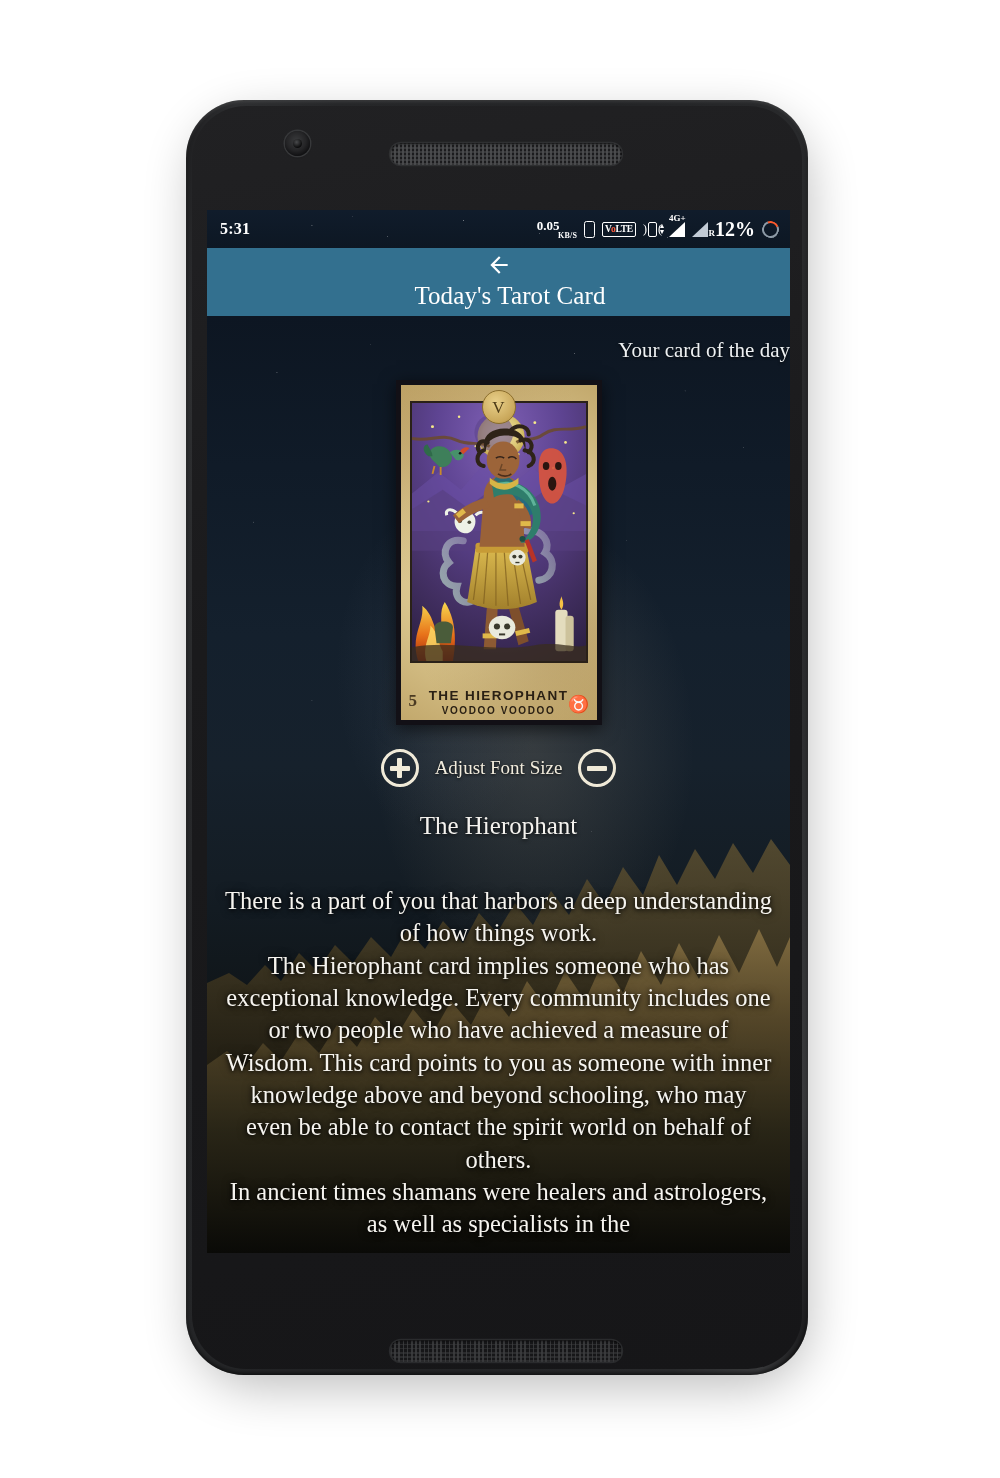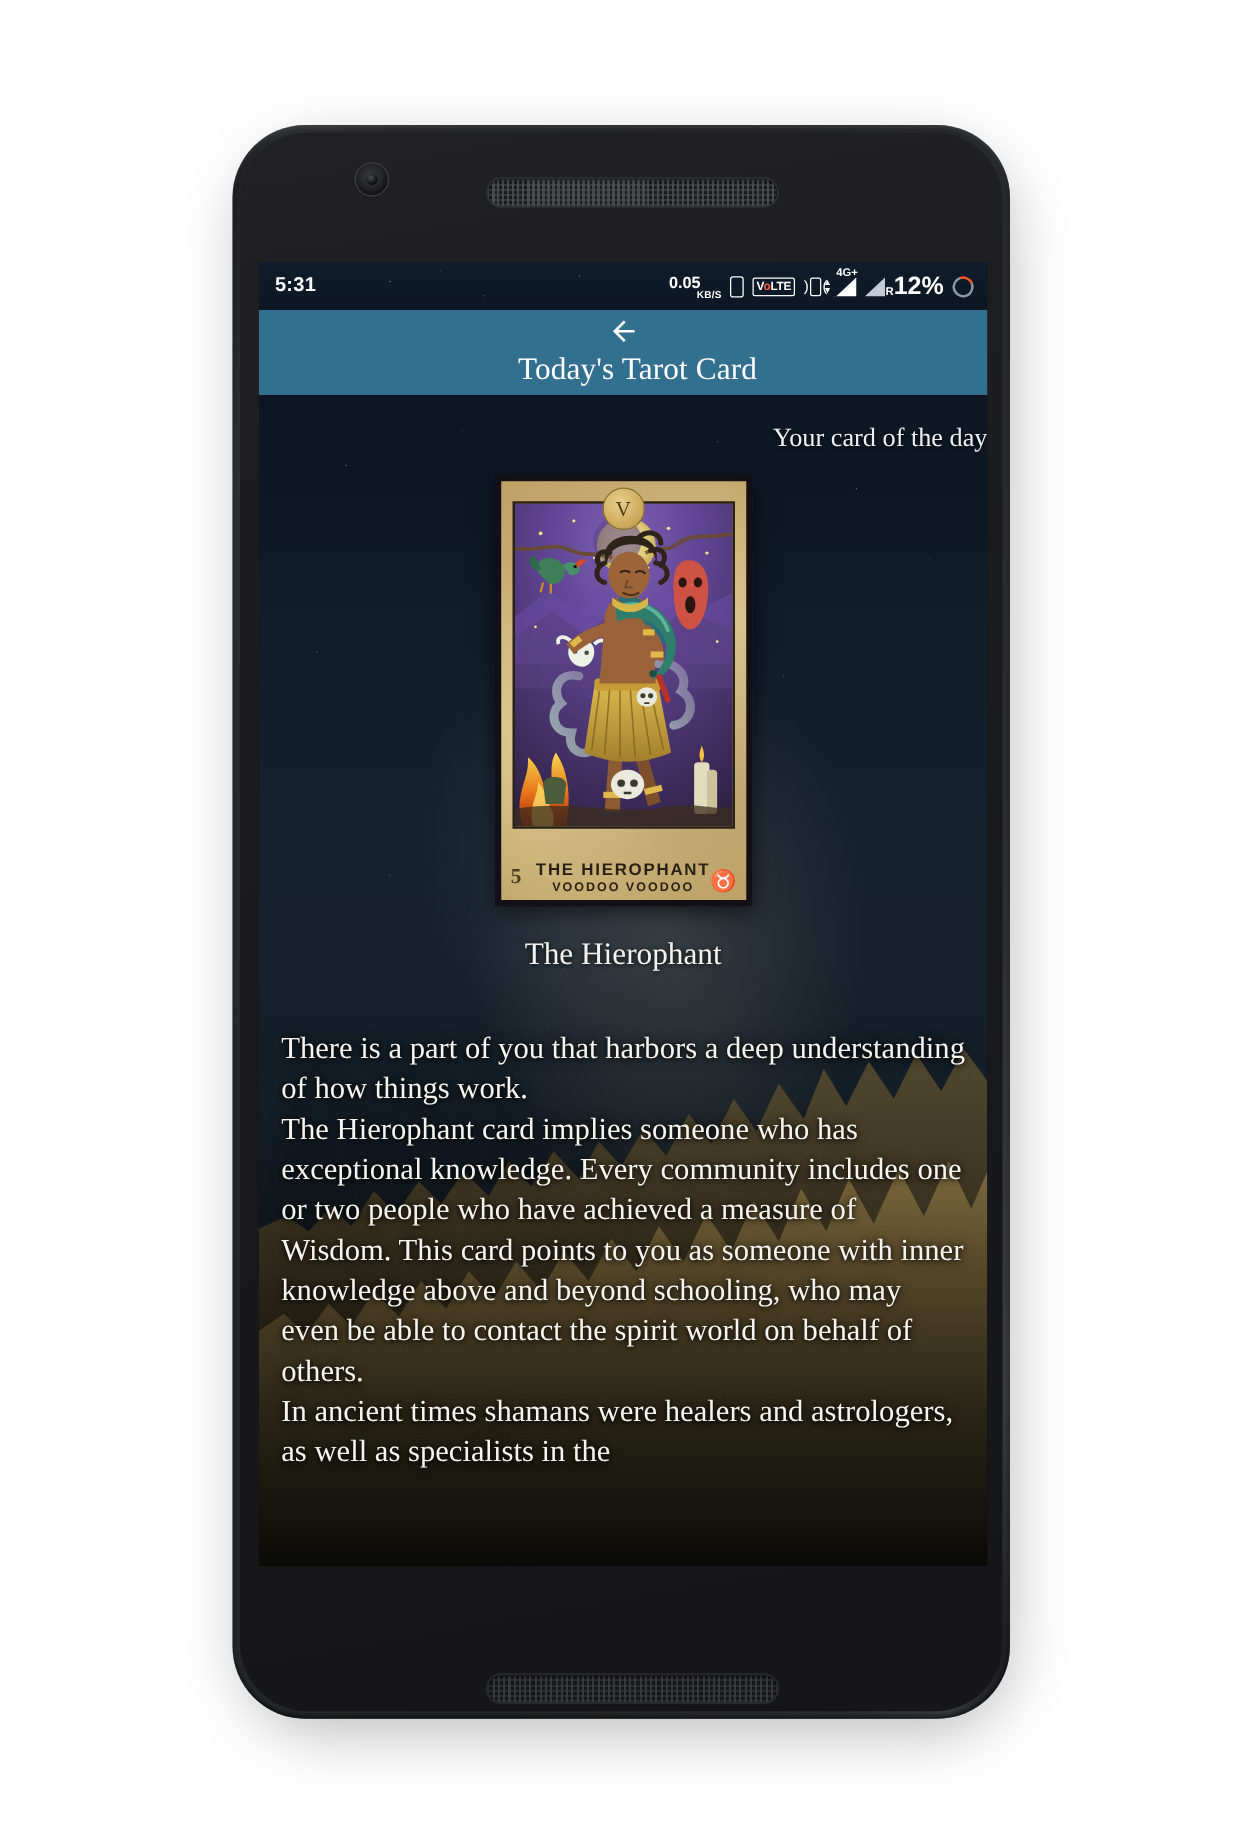--- a/index.html
+++ b/index.html
@@ -118,21 +118,21 @@
       radial-gradient(1.1px 1.1px at 57% 62%, rgba(255,255,255,.4), transparent 60%),
       radial-gradient(1.4px 1.4px at 68% 34%, rgba(255,255,255,.45), transparent 60%),
       radial-gradient(1.2px 1.2px at 79% 72%, rgba(255,255,255,.38), transparent 60%),
       radial-gradient(1.2px 1.2px at 88% 45%, rgba(255,255,255,.42), transparent 60%),
       radial-gradient(1.1px 1.1px at 25% 18%, rgba(255,255,255,.35), transparent 60%),
       linear-gradient(180deg,#101c2b 0%,#0d1723 100%);
     display: flex;
     align-items: center;
     padding: 0 11px 0 13px;
     color: #ffffff;
-    font-family: Liberation Sans, sans-serif;
+    font-family: Liberation Serif, serif;
   }
   .sb-clock { font-size: 16px; font-weight: 700; letter-spacing: .2px; }
   .sb-right { margin-left: auto; display: flex; align-items: center; gap: 7px; }
   .sb-netspeed { display: flex; flex-direction: column; align-items: center; line-height: 1; }
   .sb-netspeed .v { font-size: 13px; font-weight: 700; }
   .sb-netspeed .u { font-size: 8px; font-weight: 700; letter-spacing: .2px; margin-left: 39px; }
   .sb-simcard {
     width: 11px; height: 17px; border: 1.6px solid #fff; border-radius: 2.5px;
   }
   .sb-volte {
@@ -313,21 +313,21 @@
     text-align: center;
     color: #f4f2ee;
     font-size: 25px;
     margin-top: 25px;
     text-shadow: 0 1px 4px rgba(0,0,0,.9);
   }
 
   .card-body {
     position: relative;
     margin: 45px 18px 0;
-    text-align: left;
+    text-align: center;
     color: #f6f4ef;
     font-size: 24.5px;
     line-height: 1.32;
     text-shadow: 0 1px 4px rgba(0,0,0,.95), 0 0 10px rgba(0,0,0,.6);
     white-space: pre-line;
   }
 </style>
 </head>
 <body>
 
@@ -591,20 +591,25 @@
             <div class="tc-caption">
               <div class="tc-name">THE HIEROPHANT</div>
               <div class="tc-sub">VOODOO VOODOO</div>
             </div>
             <div class="tc-num">5</div>
             <div class="tc-zodiac">♉</div>
           </div>
         </div>
       </div>
 
+      <div class="font-row">
+        <div class="circ-btn plus"></div>
+        <div class="font-label">Adjust Font Size</div>
+        <div class="circ-btn minus"></div>
+      </div>
 
       <div class="card-title">The Hierophant</div>
 
       <div class="card-body">There is a part of you that harbors a deep understanding of how things work.
 The Hierophant card implies someone who has exceptional knowledge. Every community includes one or two people who have achieved a measure of Wisdom. This card points to you as someone with inner knowledge above and beyond schooling, who may even be able to contact the spirit world on behalf of others.
 In ancient times shamans were healers and astrologers, as well as specialists in the</div>
     </div>
 
   </div>
 </div>

